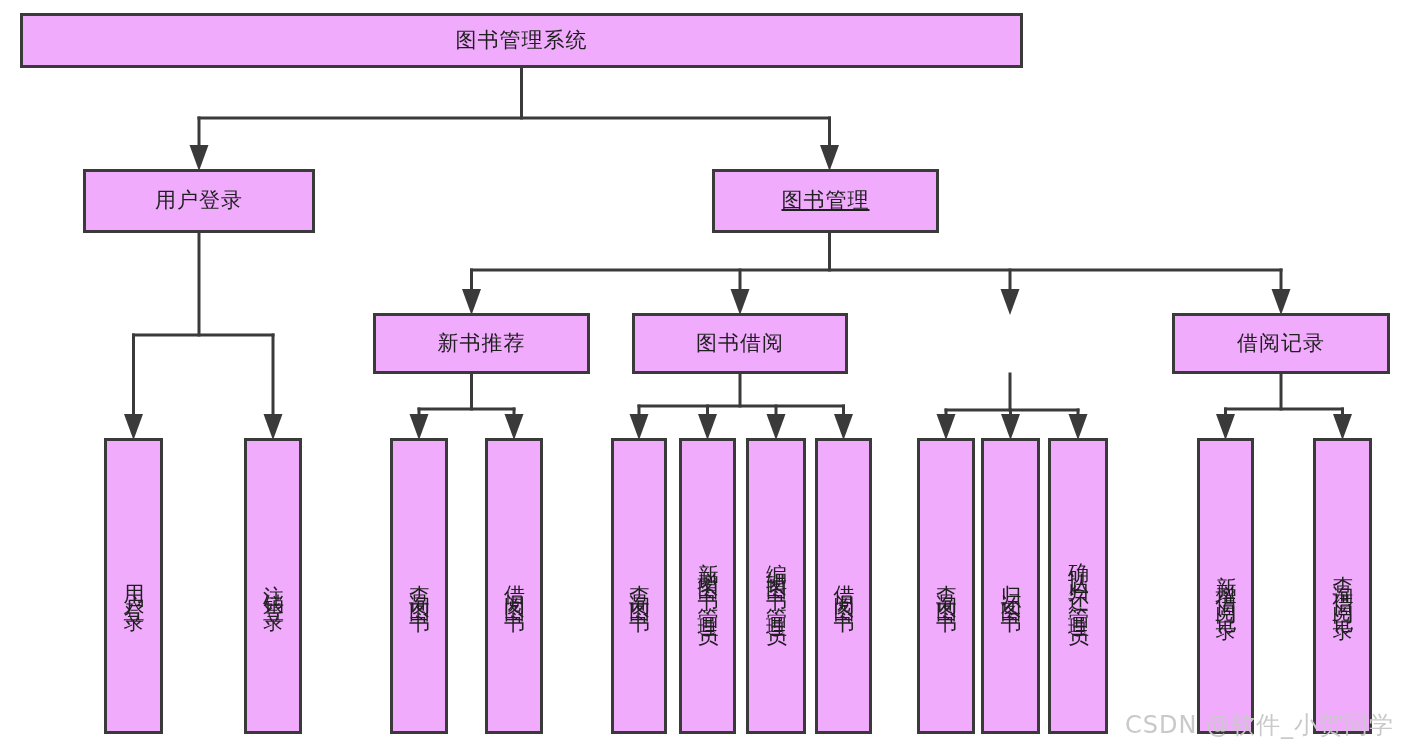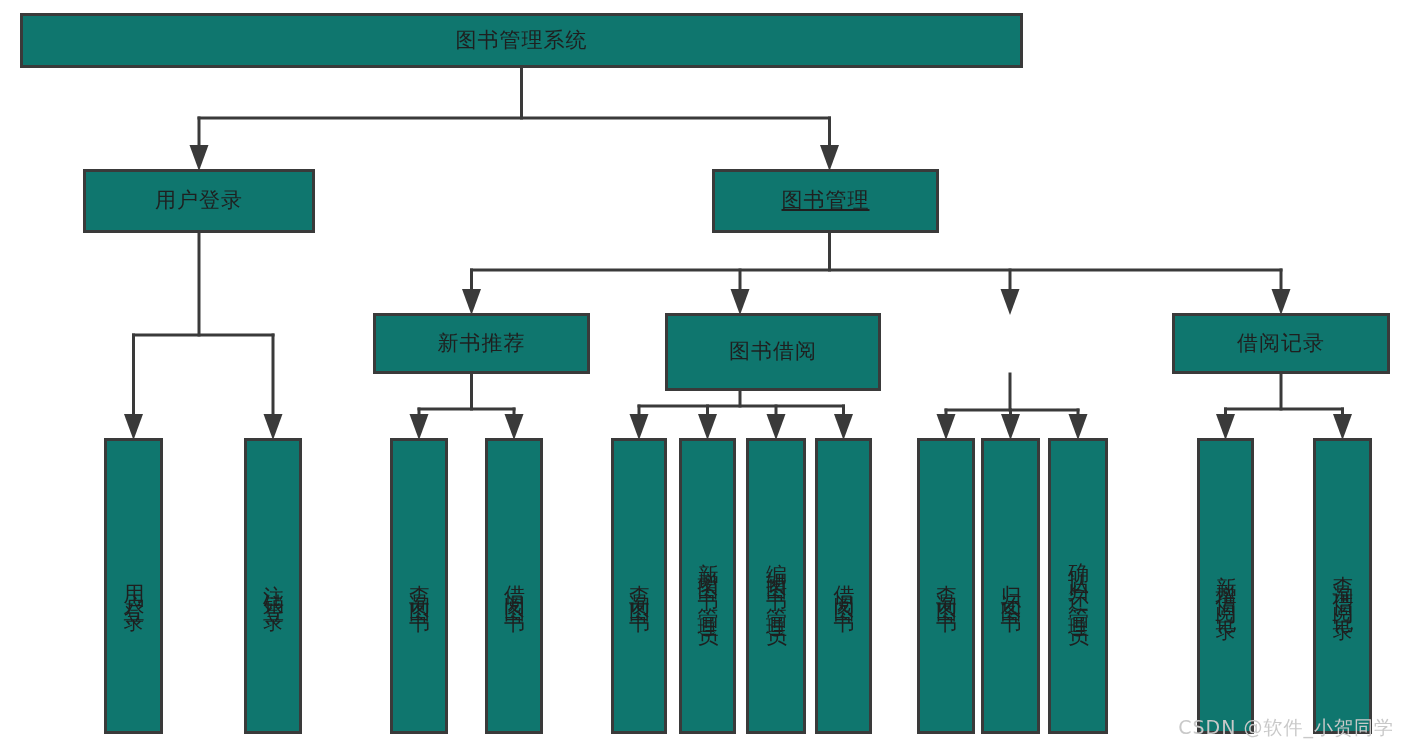--- a/index.html
+++ b/index.html
@@ -11,37 +11,37 @@
   html,body{margin:0;padding:0;}
   body{
     width:1405px;height:747px;position:relative;overflow:hidden;
     background:var(--bg);
     font-family:"DejaVu Sans", sans-serif;
   }
   .stage{position:absolute;left:0;top:0;width:1405px;height:747px;}
   svg.connectors{position:absolute;left:0;top:0;z-index:1;}
   .node{
     position:absolute;z-index:2;box-sizing:border-box;
-    background:#0f766e;border:3px solid var(--line);
+    background:#f0abfc;border:3px solid var(--line);
     display:flex;align-items:center;justify-content:center;
     color:var(--text);
   }
   .node .node-label{
     font-size:21px;line-height:1.2;white-space:nowrap;
   }
   .node.horizontal .node-label{letter-spacing:1px;}
   .node.vertical .node-label{
     writing-mode:vertical-lr;
     text-orientation:mixed;
     letter-spacing:9px;
     white-space:nowrap;
   }
   .watermark{
     position:absolute;right:11px;bottom:6px;z-index:5;
-    font-size:19px;letter-spacing:1px;
+    font-size:24px;letter-spacing:1px;
     color:var(--watermark);
   }
 </style>
 </head>
 <body>
 
 <div class="stage">
   <svg class="connectors" width="1405" height="747" viewBox="0 0 1405 747">
       <line x1="521.5" y1="68" x2="521.5" y2="118" stroke="#3a3a3a" stroke-width="3" stroke-linecap="square"></line>
       <line x1="199" y1="118" x2="829.5" y2="118" stroke="#3a3a3a" stroke-width="3" stroke-linecap="square"></line>
@@ -102,21 +102,21 @@
     </div>
     <div class="node horizontal" style="left: 83px; top: 169px; width: 232px; height: 64px;">
       <span class="node-label">用户登录</span>
     </div>
     <div class="node horizontal" style="left: 712px; top: 169px; width: 227px; height: 64px; text-decoration: underline;">
       <span class="node-label">图书管理</span>
     </div>
     <div class="node horizontal" style="left: 373px; top: 313px; width: 217px; height: 61px;">
       <span class="node-label">新书推荐</span>
     </div>
-    <div class="node horizontal" style="left: 632px; top: 313px; width: 216px; height: 78px; margin-left: 33px;">
+    <div class="node horizontal" style="left: 632px; top: 313px; width: 216px; height: 61px;">
       <span class="node-label">图书借阅</span>
     </div>
     <div class="node horizontal" style="left: 1172px; top: 313px; width: 218px; height: 61px;">
       <span class="node-label">借阅记录</span>
     </div>
     <div class="node vertical" style="left: 104px; top: 438px; width: 59px; height: 296px;">
       <span class="node-label">用户登录</span>
     </div>
     <div class="node vertical" style="left: 244px; top: 438px; width: 58px; height: 296px;">
       <span class="node-label">注销登录</span>

